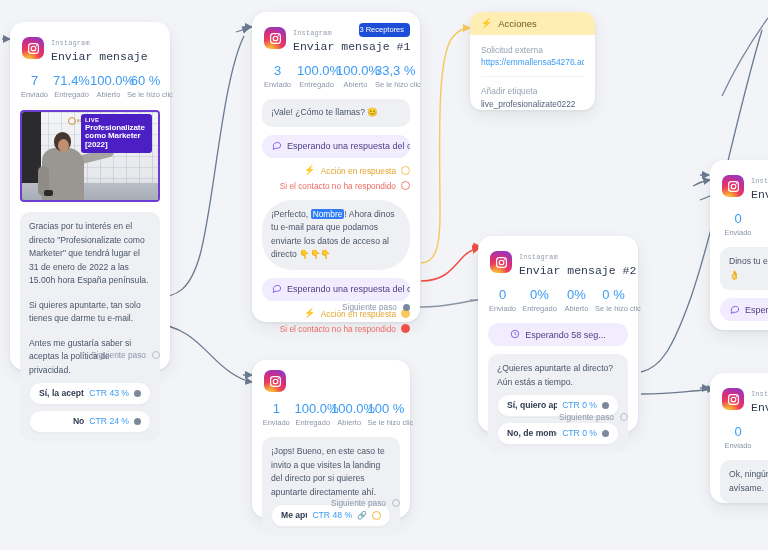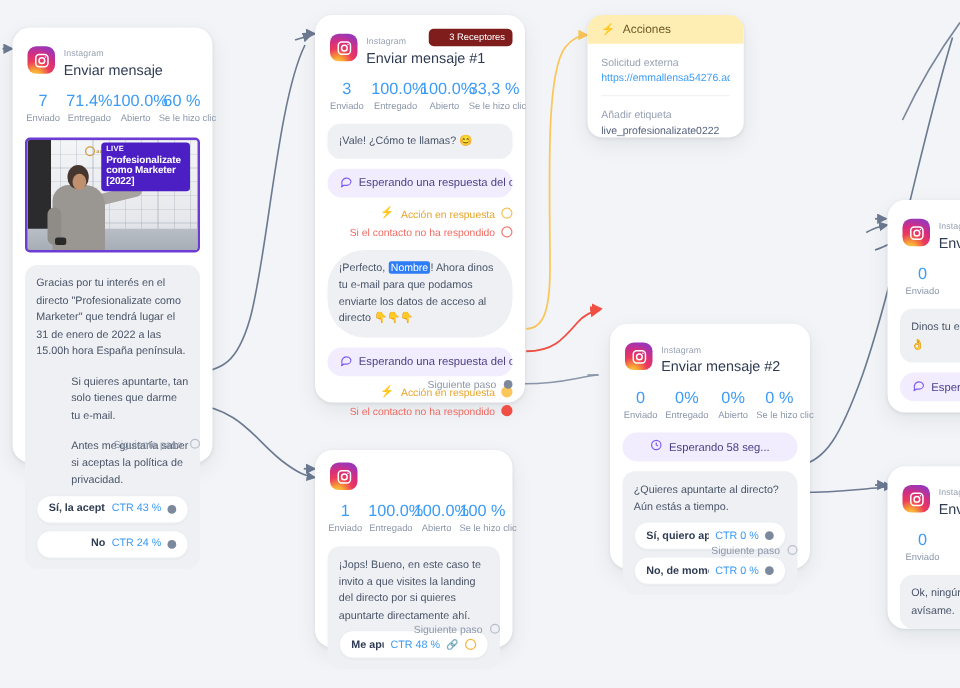--- a/index.html
+++ b/index.html
@@ -36,40 +36,40 @@
   }
   .ig-icon {
     width: 22px; height: 22px;
     border-radius: 7px;
     background: radial-gradient(circle at 28% 110%, #fdd85c 0%, #f8a433 18%, #ec3b5b 42%, #d52e7f 62%, #9b36b7 85%);
     flex: 0 0 auto;
     display: flex; align-items: center; justify-content: center;
     margin-right: 7px;
   }
   .ig-icon svg { display:block; }
-  .head-text { min-width: 0; }
+  .head-text { min-width: 0; font-family: Liberation Mono, monospace; }
   .head-sub {
     font-size: 7px;
     color: #98a2b3;
     line-height: 9px;
     letter-spacing: .1px;
   }
   .head-title {
     font-size: 11.5px;
     color: #2f3b52;
     line-height: 14px;
     white-space: nowrap;
   }
   .badge {
     position: absolute;
     right: 10px; top: 11px;
-    background: #7f1d1d;
+    background: #1d4ed8;
     color: #fff;
     font-size: 7.5px;
-    padding: 2px 6px 3px 16px;
+    padding: 2px 6px 3px 0;
     border-radius: 4px;
     line-height: 9px;
     white-space: nowrap;
   }
   .stats {
     display: flex;
     padding: 7px 6px 6px 6px;
     justify-content: space-between;
   }
   .stat { flex: 1 1 0; text-align: center; min-width: 0; }
@@ -89,21 +89,21 @@
   .bubble {
     background: #eef0f4;
     border-radius: 10px;
     padding: 8px 9px;
     font-size: 8.6px;
     line-height: 13.5px;
     color: #4a5568;
     margin-bottom: 8px;
   }
   .bubble p { margin: 0; }
-  .bubble p + p { margin-top: 11px; margin-left: 28px; }
+  .bubble p + p { margin-top: 11px; }
   .bubble.tight { padding: 7px 9px 7px 9px; }
   .chip-var {
     background: #2e7df6;
     color: #fff;
     border-radius: 2px;
     padding: 0 2px;
     font-size: 8.4px;
   }
   .thumb {
     position: relative;
@@ -496,21 +496,21 @@
           <span class="port orange-open"></span>
         </div>
       </div>
     </div>
     <div class="next-row" style="position:absolute;right:0;bottom:0;">
       <span>Siguiente paso</span>
       <span class="port open"></span>
     </div>
   </div>
 
-  <div class="card" style="left:488px; top:236px; width:160px; height:196px;margin-top:23px;">
+  <div class="card" style="left:478px; top:236px; width:160px; height:196px;">
     <div class="card-head">
       <span class="ig-icon">
         <svg width="13" height="13" viewBox="0 0 24 24" fill="none" stroke="#fff" stroke-width="2.2">
           <rect x="3" y="3" width="18" height="18" rx="5"></rect>
             <circle cx="12" cy="12" r="4.2"></circle>
           <circle cx="17.3" cy="6.7" r="1.2" fill="#fff" stroke="none"></circle>
         </svg>
       </span>
       <span class="head-text">
         <span class="head-sub">Instagram</span>

